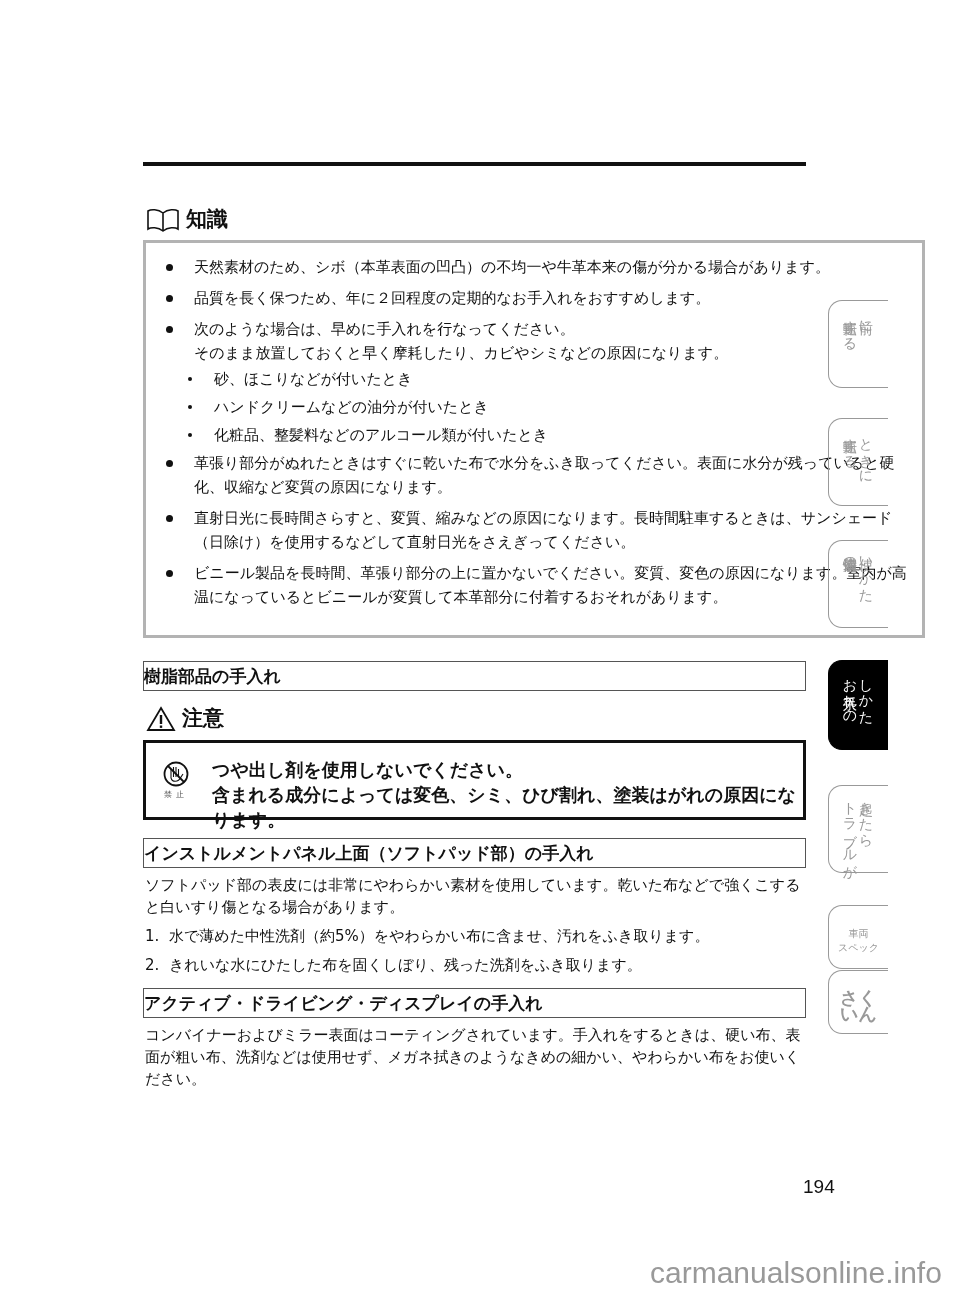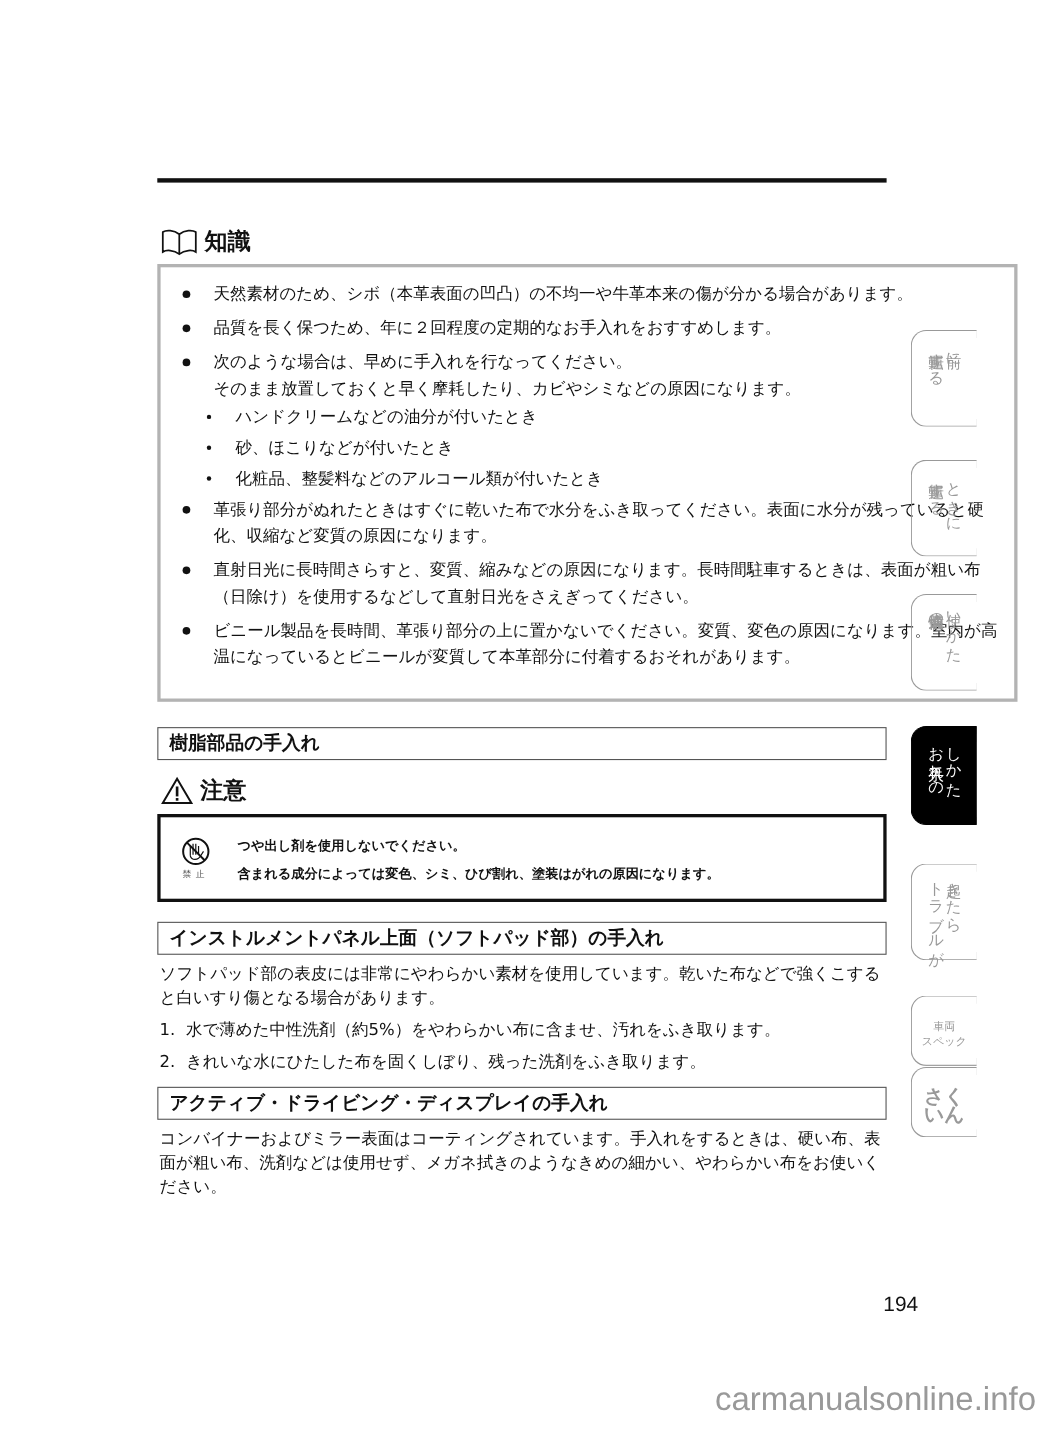--- a/index.html
+++ b/index.html
@@ -17,30 +17,30 @@
     position:absolute; left:143px; top:240px; width:782px; height:398px;
     border:3px solid #b3b3b3; box-sizing:border-box; padding:12px 14px 0 20px;
   }
   .kb-item { position:relative; padding-left:28px; font-size:15px; line-height:24px; margin-bottom:7px; }
   .kb-item .dot { position:absolute; left:0; top:9px; width:7px; height:7px; border-radius:50%; background:#111; }
   .kb-sub { position:relative; padding-left:48px; font-size:15px; line-height:24px; margin-bottom:4px; }
   .kb-sub .sdot { position:absolute; left:22px; top:10px; width:4px; height:4px; border-radius:50%; background:#111; }
 
   .title-bar {
     position:absolute; left:143px; width:663px; height:30px; box-sizing:border-box;
-    border:1.5px solid #555; font-weight:bold; font-size:17px; line-height:28px; padding-left:10px;
+    border:1.5px solid #555; font-weight:bold; font-size:17px; line-height:28px; 
   }
 
   .caution-box {
     position:absolute; left:143px; top:740px; width:663px; height:80px; box-sizing:border-box;
     border:3px solid #111; padding:14px 0 0 12px; display:flex;
   }
   .prohibit { width:40px; display:flex; flex-direction:column; align-items:center; margin-right:18px; margin-top:4px; }
   .prohibit .lbl { font-size:8px; color:#555; letter-spacing:4px; margin-top:2px; }
-  .caution-text { font-weight:bold; font-size:12px; line-height:25px; }
+  .caution-text { font-weight:bold; font-size:18px; line-height:25px; }
 
   .para { position:absolute; left:145px; width:665px; font-size:15px; line-height:22px; }
   .step { font-size:15px; line-height:22px; margin-top:7px; display:flex; }
   .step .num { width:24px; }
 
   .side-tab {
     position:absolute; left:828px; width:60px; box-sizing:border-box;
     border:1.5px solid #999; border-right:none; border-radius:14px 0 0 14px;
     color:#999; font-size:14px; display:flex; justify-content:center;
   }
@@ -60,25 +60,25 @@
   <svg width="34" height="26" viewBox="0 0 34 26">
     <path d="M17 6 C12 2,5 2,2 4 L2 22 C5 20,12 20,17 24 C22 20,29 20,32 22 L32 4 C29 2,22 2,17 6 Z M17 6 L17 24" fill="none" stroke="#111" stroke-width="1.6"></path>
   </svg>
   <span>知識</span>
 </div>
 
 <div class="knowledge-box">
   <div class="kb-item"><span class="dot"></span><span>天然素材のため、シボ（本革表面の凹凸）の不均一や牛革本来の傷が分かる場合があります。</span></div>
   <div class="kb-item"><span class="dot"></span><span>品質を長く保つため、年に２回程度の定期的なお手入れをおすすめします。</span></div>
   <div class="kb-item" style="margin-bottom:2px;"><span class="dot"></span><span>次のような場合は、早めに手入れを行なってください。</span><br><span>そのまま放置しておくと早く摩耗したり、カビやシミなどの原因になります。</span></div>
+  <div class="kb-sub"><span class="sdot"></span><span>砂、ほこりなどが付いたとき</span></div>
   <div class="kb-sub"><span class="sdot"></span><span>ハンドクリームなどの油分が付いたとき</span></div>
-  <div class="kb-sub"><span class="sdot"></span><span>砂、ほこりなどが付いたとき</span></div>
   <div class="kb-sub"><span class="sdot"></span><span>化粧品、整髪料などのアルコール類が付いたとき</span></div>
   <div class="kb-item"><span class="dot"></span><span>革張り部分がぬれたときはすぐに乾いた布で水分をふき取ってください。表面に水分が残っていると硬化、収縮など変質の原因になります。</span></div>
-  <div class="kb-item"><span class="dot"></span><span>直射日光に長時間さらすと、変質、縮みなどの原因になります。長時間駐車するときは、表面が粗い布（日除け）を使用するなどして直射日光をさえぎってください。</span></div>
+  <div class="kb-item"><span class="dot"></span><span>直射日光に長時間さらすと、変質、縮みなどの原因になります。長時間駐車するときは、サンシェード（日除け）を使用するなどして直射日光をさえぎってください。</span></div>
   <div class="kb-item"><span class="dot"></span><span>ビニール製品を長時間、革張り部分の上に置かないでください。変質、変色の原因になります。室内が高温になっているとビニールが変質して本革部分に付着するおそれがあります。</span></div>
 </div>
 
 <div class="title-bar" style="top:661px;">樹脂部品の手入れ</div>
 
 <div class="section-head" style="top:704px;">
   <svg width="30" height="26" viewBox="0 0 30 26">
     <path d="M15 2 L28 24 L2 24 Z" fill="none" stroke="#111" stroke-width="1.8"></path>
     <rect x="13.8" y="9" width="2.4" height="9" fill="#111"></rect>
     <rect x="13.8" y="19.5" width="2.4" height="2.4" fill="#111"></rect>

